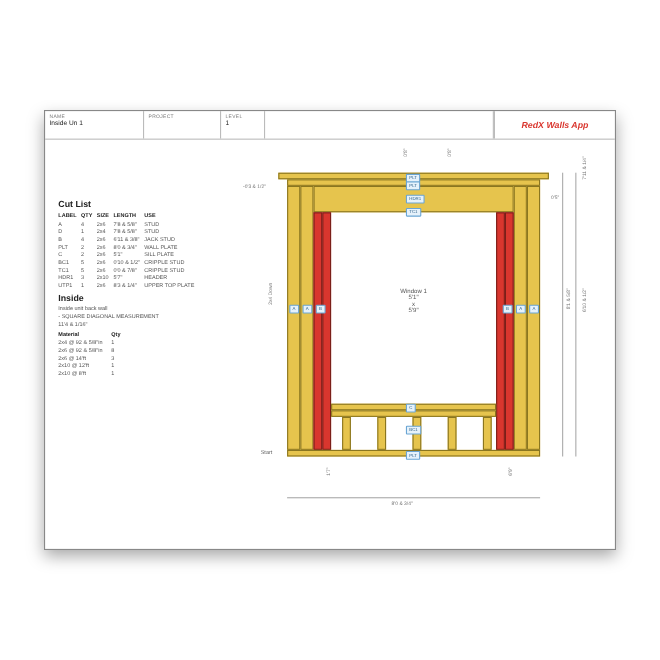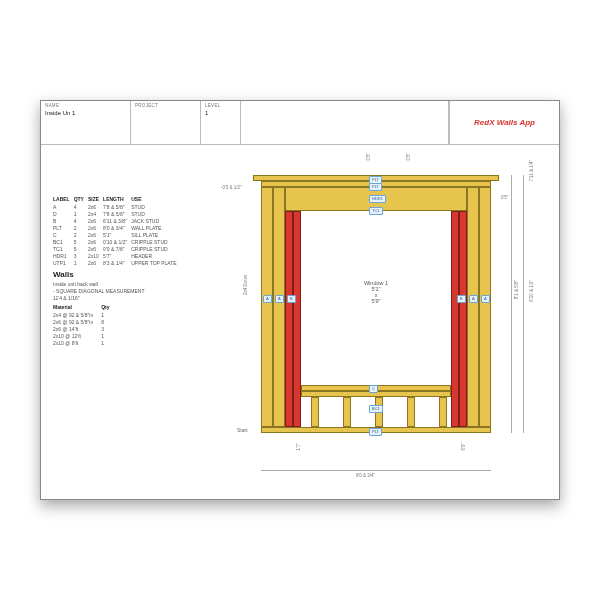--- a/index.html
+++ b/index.html
@@ -19,21 +19,21 @@
     border: 1px solid #888;
     box-shadow: 0 6px 14px rgba(0,0,0,0.35);
     position: relative;
     font-size: 6px;
     color: #222;
   }
   
   .hdr {
     display: flex;
     border-bottom: 1px solid #bbb;
-    height: 44px;
+    height: 26px;
   }
   .hdr-cell {
     border-right: 1px solid #bbb;
     padding: 2px 4px;
     display: flex;
     flex-direction: column;
     justify-content: flex-start;
   }
   .hdr-cell:last-child { border-right: none; }
   .hdr-label { font-size: 4.5px; color:#777; letter-spacing:0.3px; }
@@ -126,20 +126,21 @@
     </div>
     <div class="hdr-cell spacer"></div>
     <div class="hdr-cell brand">
       <span class="brand-txt">RedX Walls App</span>
     </div>
   </div>
 
   <div class="body">
 
     <div class="leftcol">
+      <h4>Cut List</h4>
       <table class="cut">
         <thead>
           <tr>
             <th>LABEL</th>
             <th>QTY</th>
             <th>SIZE</th>
             <th>LENGTH</th>
             <th>USE</th>
           </tr>
         </thead>
@@ -203,21 +204,21 @@
           <tr>
               <td>UTP1</td>
               <td>1</td>
               <td>2x6</td>
               <td>8'3 &amp; 1/4"</td>
               <td>UPPER TOP PLATE</td>
             </tr>
         </tbody>
       </table>
 
-      <h4>Walls</h4>
+      <h4>Inside</h4>
       <div class="note-line">Inside unit back wall</div>
       <div class="note-line">- SQUARE DIAGONAL MEASUREMENT</div>
       <div class="note-line">11'4 &amp; 1/16"</div>
 
       <table class="mat">
         <thead>
           <tr>
             <th>Material</th>
             <th>Qty</th>
           </tr>

